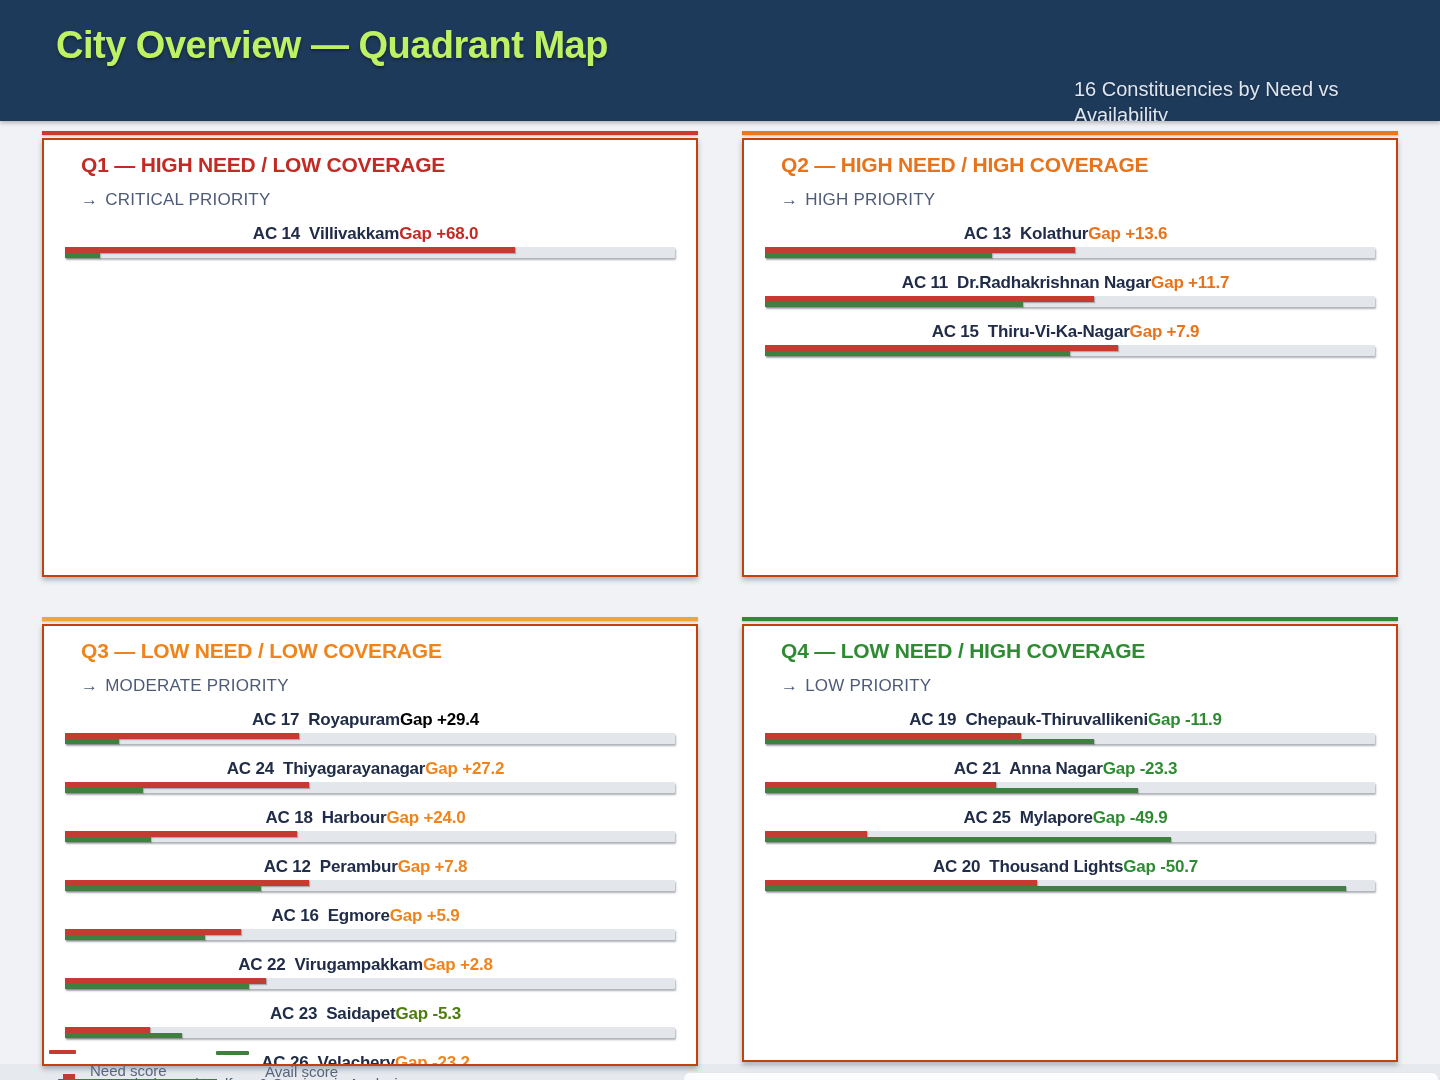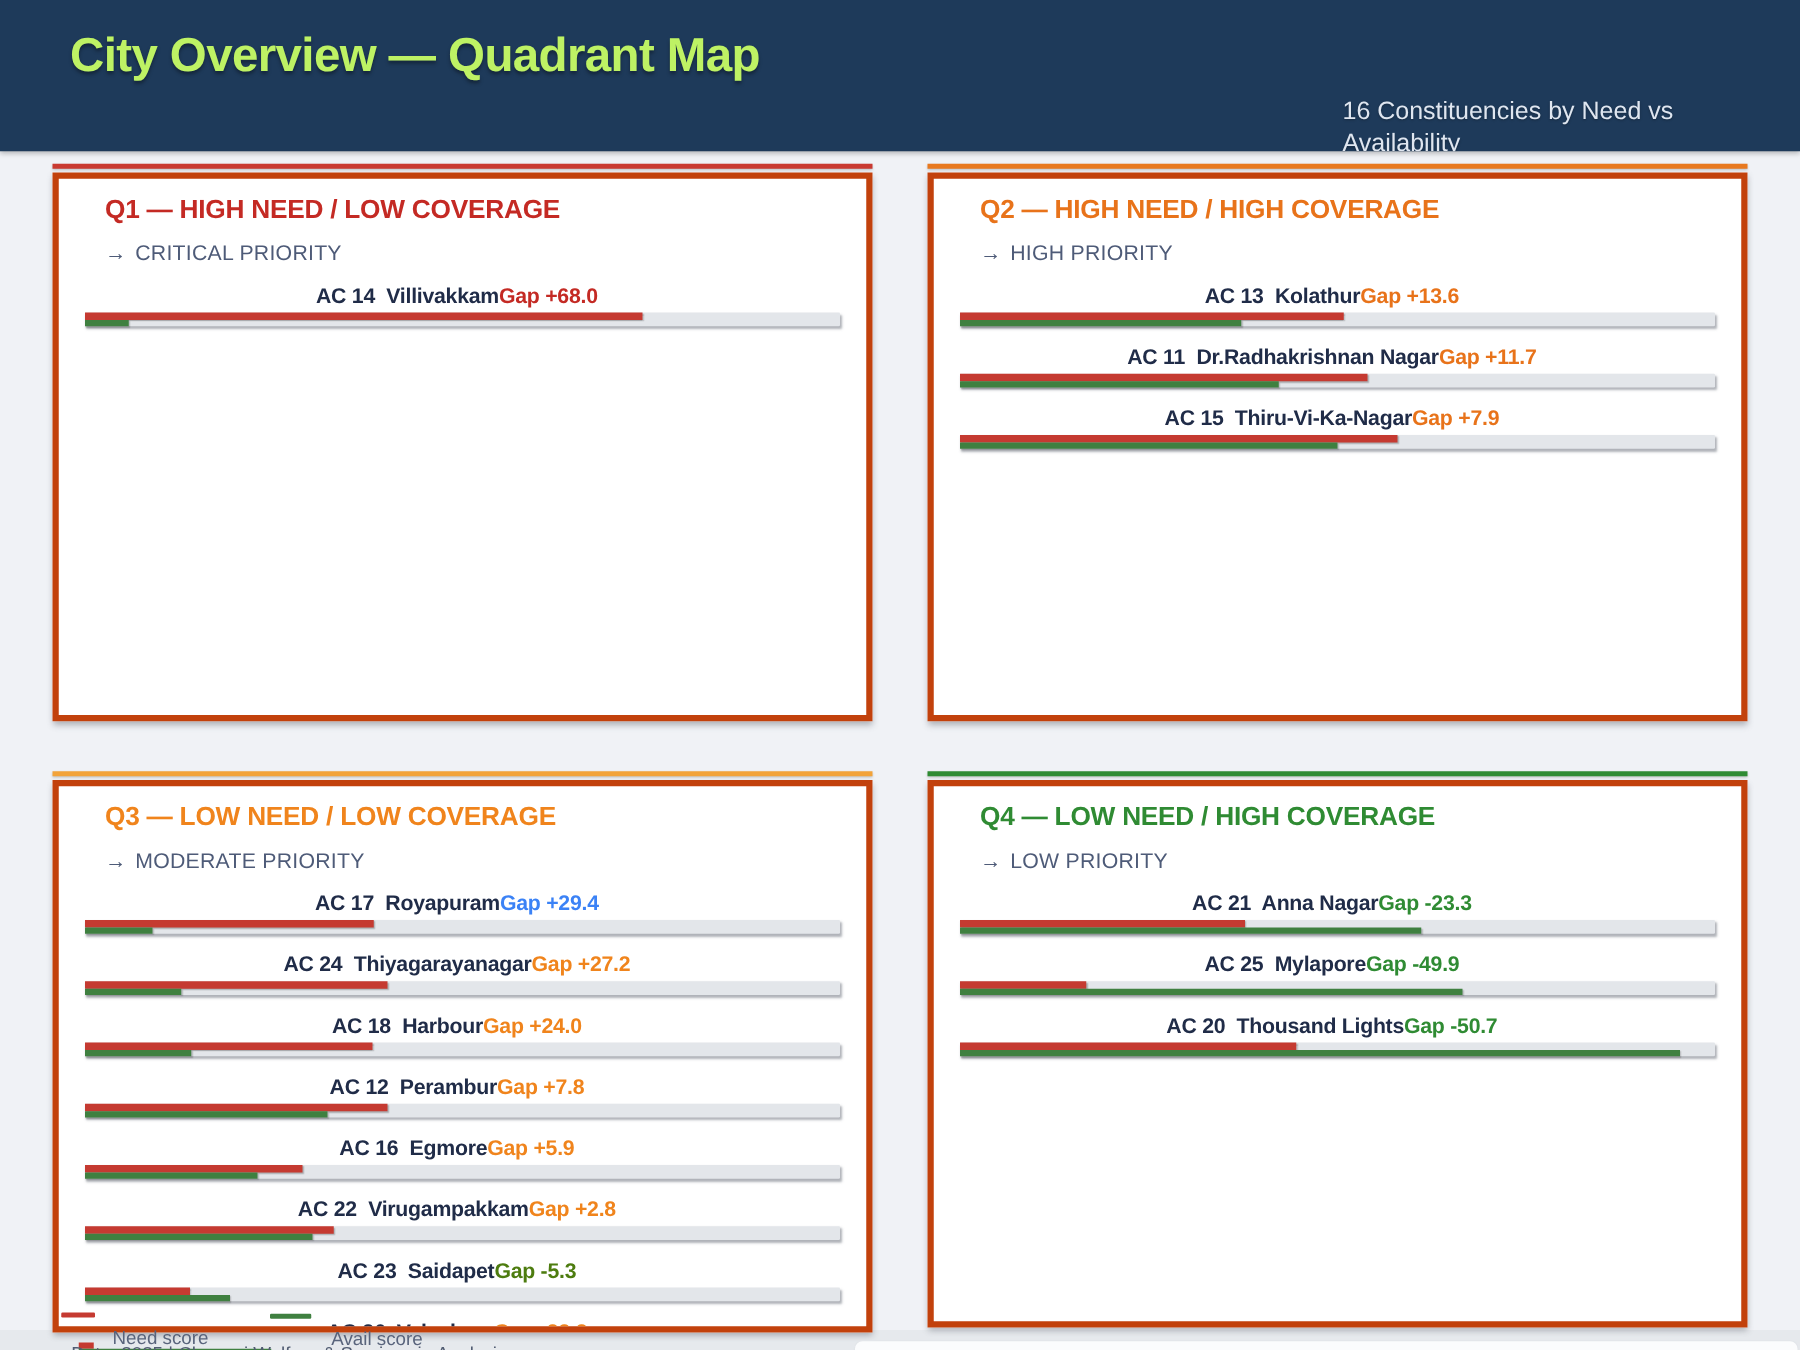--- a/index.html
+++ b/index.html
@@ -32,21 +32,21 @@
   }
   .legend-swatch{position:absolute;height:4px;z-index:6;border-radius:1px;}
   .legend-label{position:absolute;z-index:6;font-size:15px;color:#59647c;white-space:nowrap;}
   .footer-note{position:absolute;left:57px;top:1075px;z-index:6;font-size:15px;color:#515c72;white-space:nowrap;}
   .bar-fragment{position:absolute;z-index:5;}
   
   .panel{position:absolute;width:656px;z-index:2;}
   .panel .accent{height:4px;width:100%;box-shadow:0 1px 2px rgba(0,0,0,.2);}
   .panel .card{
     position:relative;margin-top:3px;background:#ffffff;
-    border:5px solid #c2410c;box-sizing:border-box;overflow:hidden;
+    border:2px solid #c2410c;box-sizing:border-box;overflow:hidden;
     box-shadow:0 3px 5px rgba(90,95,105,.45);
   }
   .q1{left:42px;top:131px;} .q2{left:742px;top:131px;}
   .q3{left:42px;top:617px;}  .q4{left:742px;top:617px;}
   .q1 .card,.q2 .card{height:439px;}
   .q3 .card{height:442px;}
   .q4 .card{height:438px;}
   .q-title{
     position:absolute;left:37px;top:13px;
     font-size:21px;font-weight:700;letter-spacing:-0.2px;white-space:nowrap;
@@ -151,21 +151,21 @@
   <div class="accent" style="background: rgb(242, 163, 58);"></div>
   <div class="card">
     <div class="q-title" style="color: rgb(240, 132, 28);">Q3 — LOW NEED / LOW COVERAGE</div>
     <div class="q-priority">
       <span class="arrow">→</span><span>MODERATE PRIORITY</span>
     </div>
     <div class="rows">
         <div class="row">
           <div class="row-head">
             <div class="row-label">AC 17  Royapuram</div>
-            <div class="row-gap" style="color: #3b82f6;">Gap +29.4</div>
+            <div class="row-gap" style="color: #000000;">Gap +29.4</div>
           </div>
           <div class="track">
             <div class="need-bar" style="width: 38.3%; background: rgb(197, 58, 49);"></div>
             <div class="avail-bar" style="width: 8.9%; background: rgb(63, 128, 64);"></div>
           </div>
         </div>
         <div class="row">
           <div class="row-head">
             <div class="row-label">AC 24  Thiyagarayanagar</div>
             <div class="row-gap" style="color: rgb(240, 132, 28);">Gap +27.2</div>
@@ -238,20 +238,30 @@
 <div class="panel q4">
   <div class="accent" style="background: rgb(47, 139, 51);"></div>
   <div class="card">
     <div class="q-title" style="color: rgb(47, 139, 51);">Q4 — LOW NEED / HIGH COVERAGE</div>
     <div class="q-priority">
       <span class="arrow">→</span><span>LOW PRIORITY</span>
     </div>
     <div class="rows">
         <div class="row">
           <div class="row-head">
+            <div class="row-label">AC 19  Chepauk-Thiruvallikeni</div>
+            <div class="row-gap" style="color: rgb(47, 139, 51);">Gap -11.9</div>
+          </div>
+          <div class="track">
+            <div class="need-bar" style="width: 42%; background: rgb(197, 58, 49);"></div>
+            <div class="avail-bar" style="width: 53.9%; background: rgb(63, 128, 64);"></div>
+          </div>
+        </div>
+        <div class="row">
+          <div class="row-head">
             <div class="row-label">AC 21  Anna Nagar</div>
             <div class="row-gap" style="color: rgb(47, 139, 51);">Gap -23.3</div>
           </div>
           <div class="track">
             <div class="need-bar" style="width: 37.8%; background: rgb(197, 58, 49);"></div>
             <div class="avail-bar" style="width: 61.1%; background: rgb(63, 128, 64);"></div>
           </div>
         </div>
         <div class="row">
           <div class="row-head">

